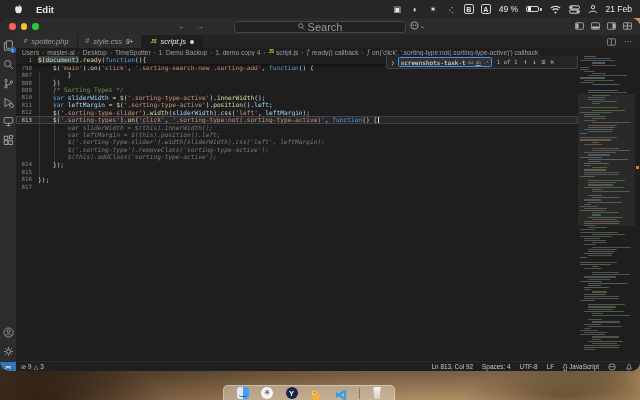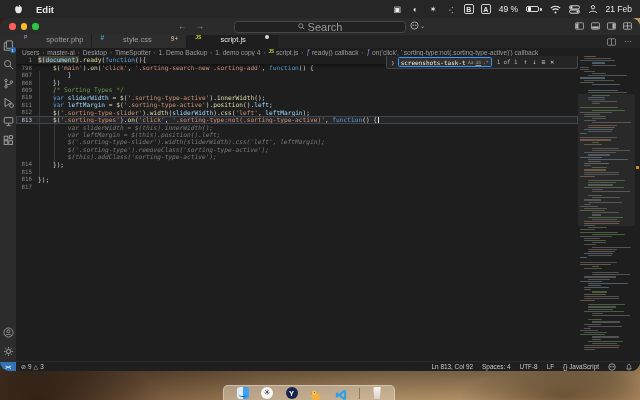--- a/index.html
+++ b/index.html
@@ -40,21 +40,21 @@
   .body-row{flex:1;display:flex;min-height:0;}
   .activitybar{width:16px;background:#2c2c2d;flex:none;display:flex;flex-direction:column;align-items:center;padding:5px 0 4px;gap:8px;}
   .ab-icon{width:11px;height:11px;position:relative;opacity:.8;}
   .ab-icon svg{display:block;}
   .ab-badge{position:absolute;right:-2px;bottom:-2px;width:6px;height:6px;border-radius:50%;background:#2f7fd4;color:#fff;font-size:4px;display:flex;align-items:center;justify-content:center;font-weight:bold;}
   .ab-spacer{margin-top:auto;}
 
   .main{flex:1;display:flex;flex-direction:column;min-width:0;}
   
   .tabbar{height:13px;background:#242425;display:flex;align-items:stretch;flex:none;}
-  .tab{display:flex;gap:19px;padding:0 8px;font-size:7.5px;color:#9d9d9d;background:#2d2d2e;border-right:1px solid #1d1d1d;white-space:nowrap;}
+  .tab{display:flex;align-items:center;gap:4px;padding:0 8px;font-size:7.5px;color:#9d9d9d;background:#2d2d2e;border-right:1px solid #1d1d1d;white-space:nowrap;font-style:italic;}
   .tab.active{background:#1e1e1e;color:#e6e6e6;}
   .ficon{font-weight:bold;font-size:5px;line-height:1;}
   .ficon.php{color:#a074c4;}.ficon.css{color:#519aba;font-size:6.5px;}.ficon.js{color:#cbcb41;}
   .tab-badge{color:#e2c08d;font-size:6.5px;}
   .mod-dot{width:4px;height:4px;border-radius:50%;background:#d8d8d8;}
   .tab-actions{margin-left:auto;display:flex;align-items:center;gap:8px;color:#9d9d9d;padding-right:8px;font-size:8px;}
   .tab-actions svg{display:block;}
   
   .breadcrumbs{height:8px;background:#1e1e1e;display:flex;align-items:center;font-size:6.6px;color:#9d9d9d;padding-left:6px;gap:3px;white-space:nowrap;overflow:hidden;flex:none;}
   .crumb{display:flex;align-items:center;gap:2px;}

